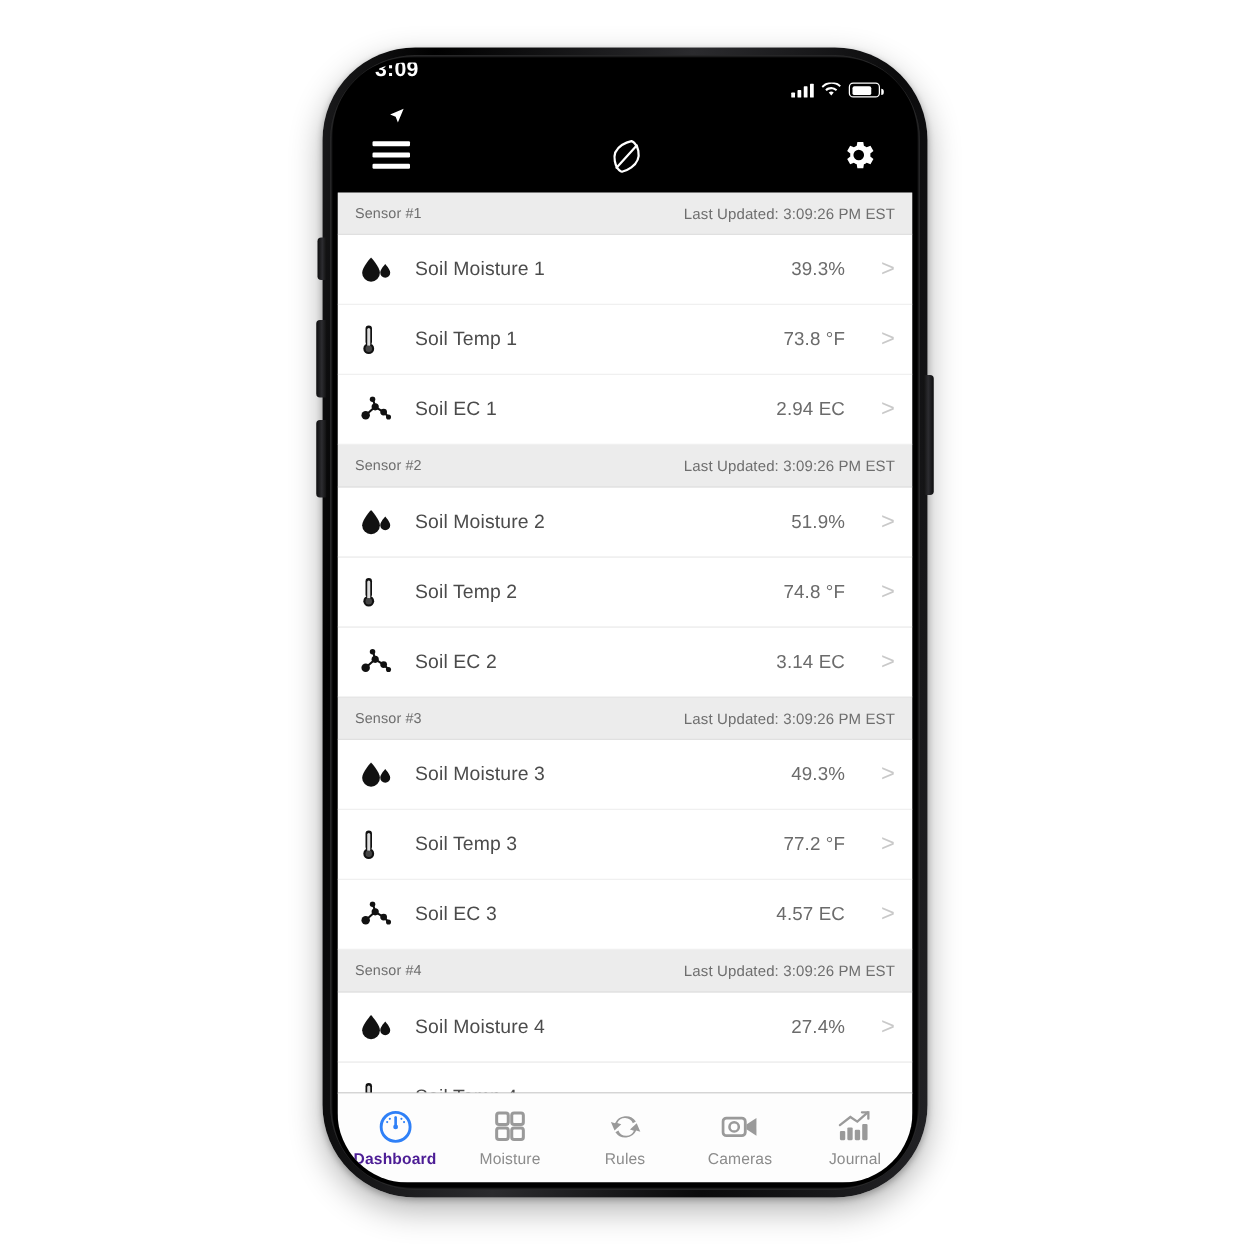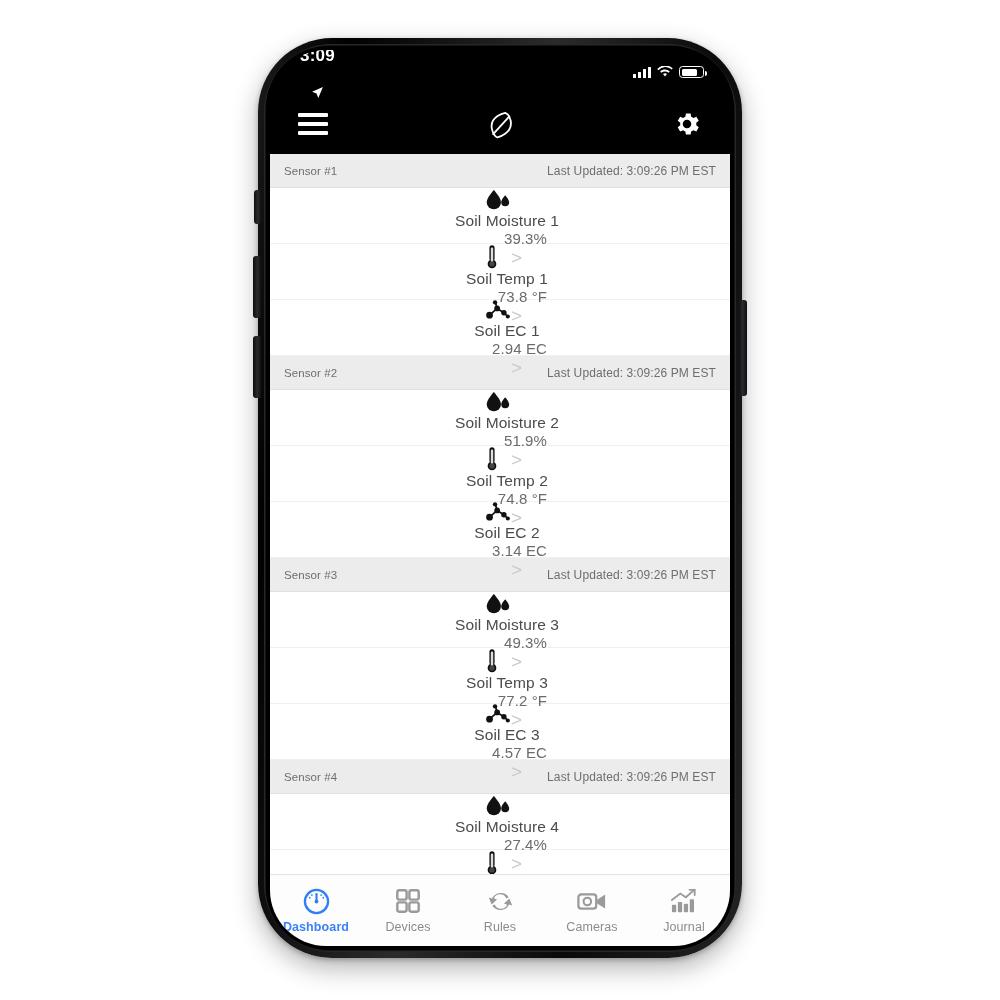--- a/index.html
+++ b/index.html
@@ -129,40 +129,39 @@
     border-bottom: 1px solid #e0e0e0;
   }
   .section-title { font-size: 11.5px; color: #6e6e6e; letter-spacing: .1px; }
   .section-updated { font-size: 12px; color: #6e6e6e; letter-spacing: .1px; }
 
   .row {
     height: 56px; background: #fff;
     display: flex; align-items: center;
     padding: 0 14px 0 18px;
     border-bottom: 1px solid #f0f0f0;
-    flex-direction: column;
   }
   .row-icon { width: 34px; display:flex; align-items:center; justify-content:flex-start; }
   .row-label { flex: 1; font-size: 15.5px; color: #4b4b4b; padding-left: 10px; letter-spacing: .1px; }
   .row-value { font-size: 15px; color: #6b6b6b; text-align: right; min-width: 90px; letter-spacing: .1px;}
   .row-chevron { width: 40px; text-align: right; font-size: 19px; color: #c9c9c9; font-weight: 300;}
 
   
   .tabbar {
     height: 72px; background: #fdfdfd;
     border-top: 1px solid #e3e3e3;
     display: flex; align-items: center;
   }
   .tab {
     flex: 1; display: flex; flex-direction: column; align-items: center; gap: 5px;
     cursor: pointer;
   }
   .tab-icon { height: 28px; display:flex; align-items:center; justify-content:center;}
   .tab-label { font-size: 12.5px; color: #8c8c8c; letter-spacing:.1px;}
-  .tab.active .tab-label { color: #3b82f6; font-weight: bold; }
+  .tab.active .tab-label { color: #4c1d95; font-weight: bold; }
 </style>
 </head>
 <body>
 
 <div id="stage">
 
   <div class="phone-outer"></div>
   <div class="phone-rim" style="left:264px;top:44px;width:472px;height:908px;position:absolute;"></div>
   <div class="phone-bezel" style="left:266px;top:46px;width:468px;height:904px;position:absolute;"></div>
 
@@ -401,21 +400,21 @@
         </div>
         <div class="tab">
           <span class="tab-icon">
             <svg viewBox="0 0 28 28" width="26" height="26">
               <rect x="2.5" y="2.5" width="10" height="10" rx="2" fill="none" stroke="#9a9a9a" stroke-width="2.6"></rect>
               <rect x="15.5" y="2.5" width="10" height="10" rx="2" fill="none" stroke="#9a9a9a" stroke-width="2.6"></rect>
               <rect x="2.5" y="15.5" width="10" height="10" rx="2" fill="none" stroke="#9a9a9a" stroke-width="2.6"></rect>
               <rect x="15.5" y="15.5" width="10" height="10" rx="2" fill="none" stroke="#9a9a9a" stroke-width="2.6"></rect>
             </svg>
           </span>
-          <span class="tab-label">Devices</span>
+          <span class="tab-label">Moisture</span>
         </div>
         <div class="tab">
           <span class="tab-icon">
             <svg viewBox="0 0 28 28" width="27" height="27">
               <path d="M22.5 9.5A10 10 0 0 0 5.2 11l-3.4-1.1 3 7.2 5.6-5.3-3.3-1.1A7 7 0 0 1 20 11z" fill="#9a9a9a"></path>
               <path d="M5.5 18.5a10 10 0 0 0 17.3-1.5l3.4 1.1-3-7.2-5.6 5.3 3.3 1.1A7 7 0 0 1 8 17z" fill="#9a9a9a"></path>
             </svg>
           </span>
           <span class="tab-label">Rules</span>
         </div>

